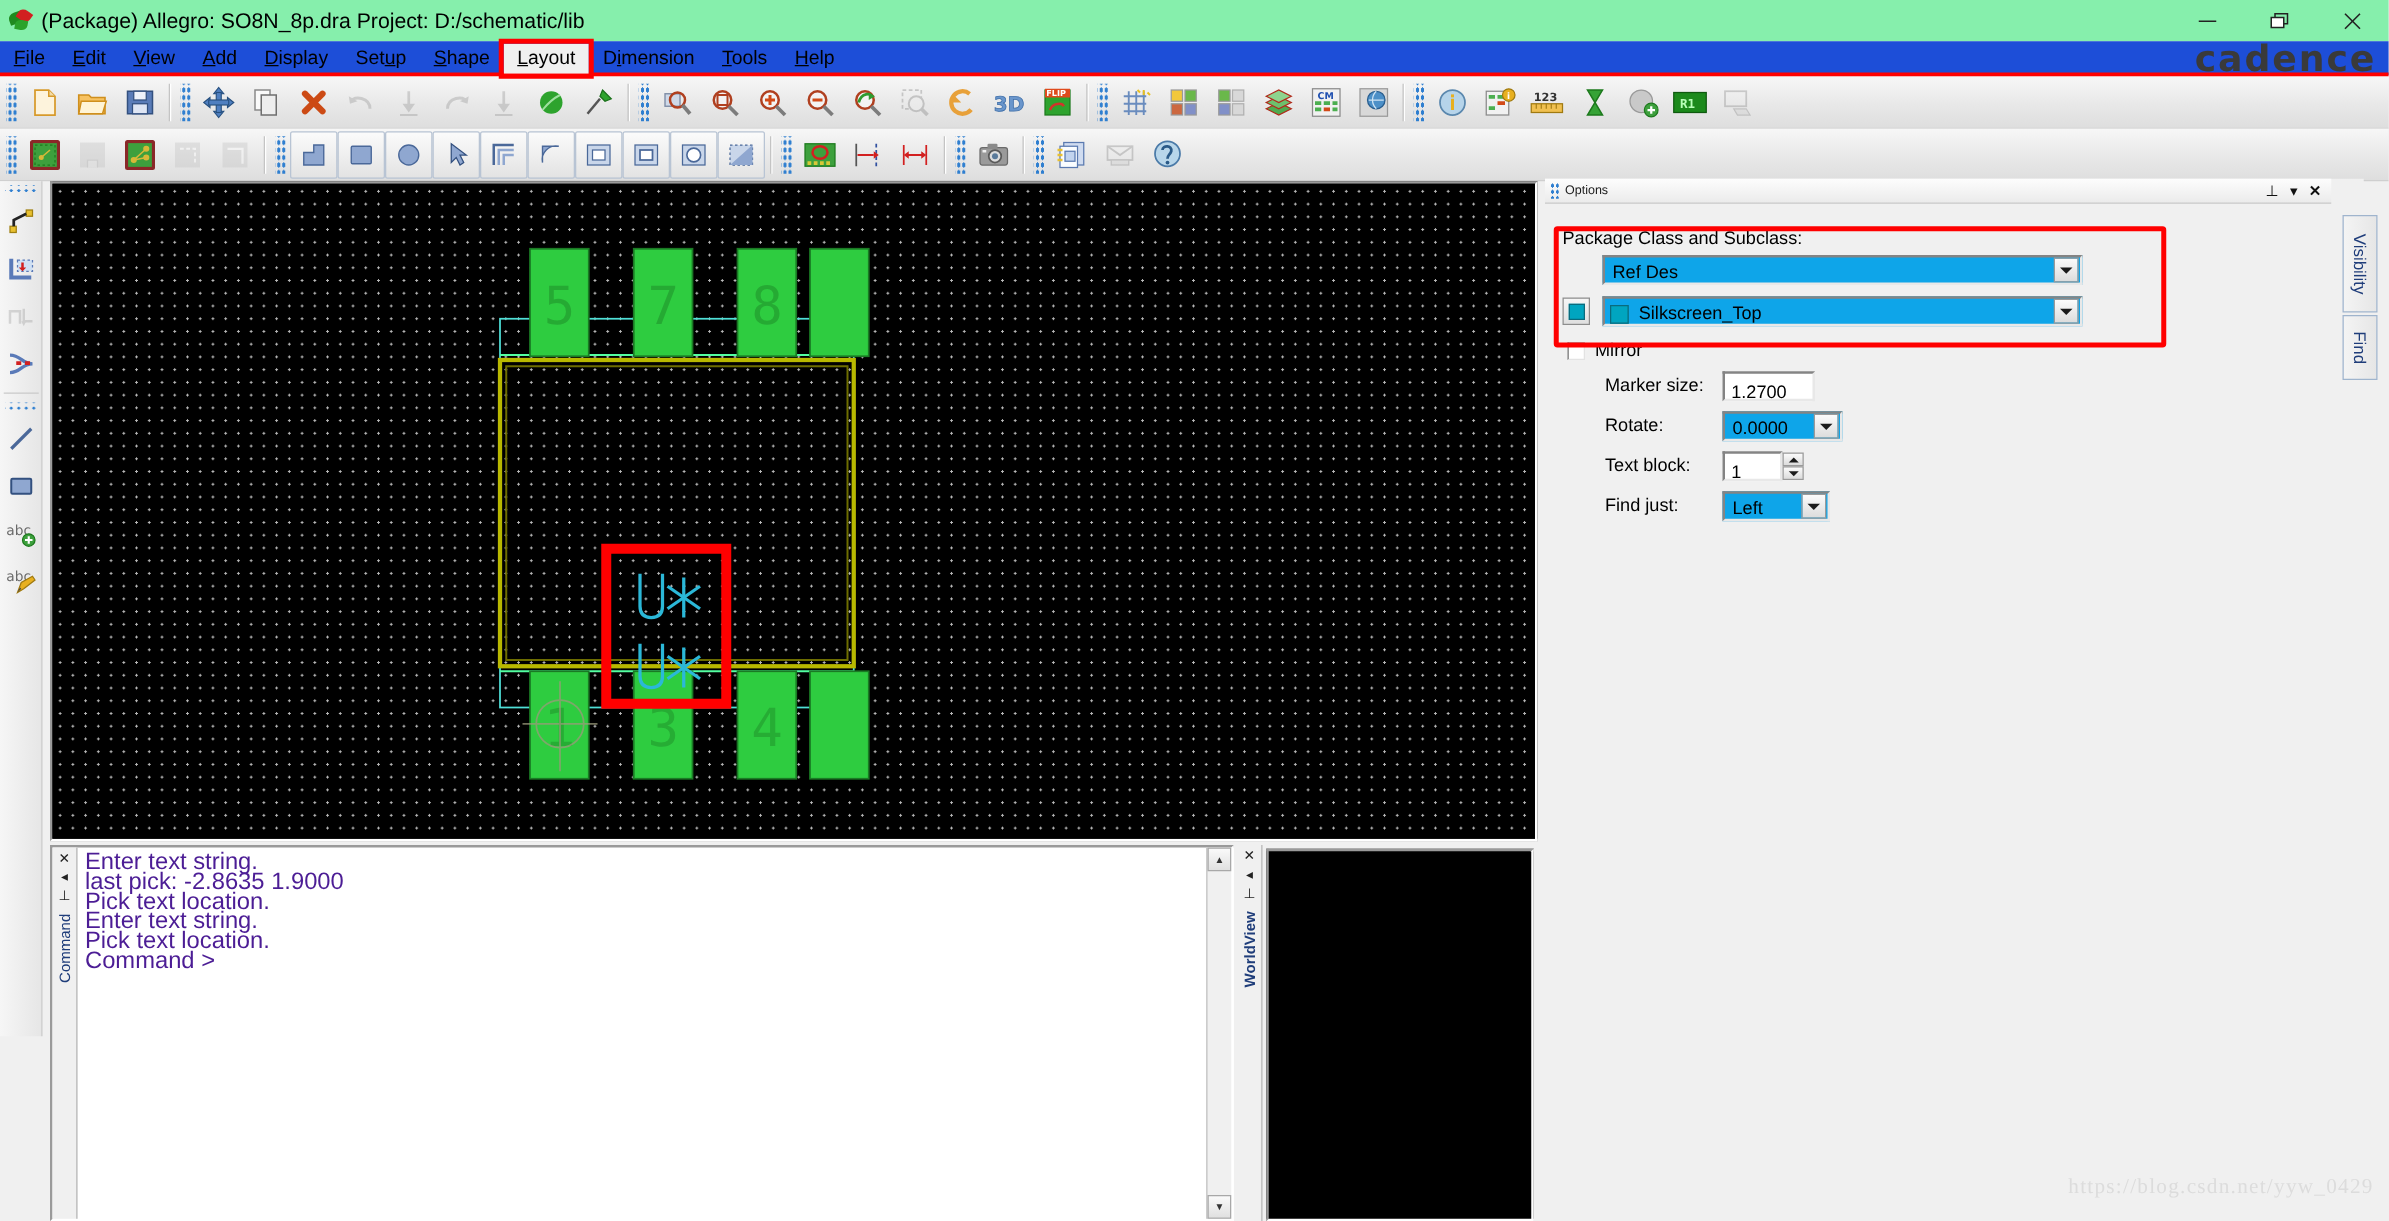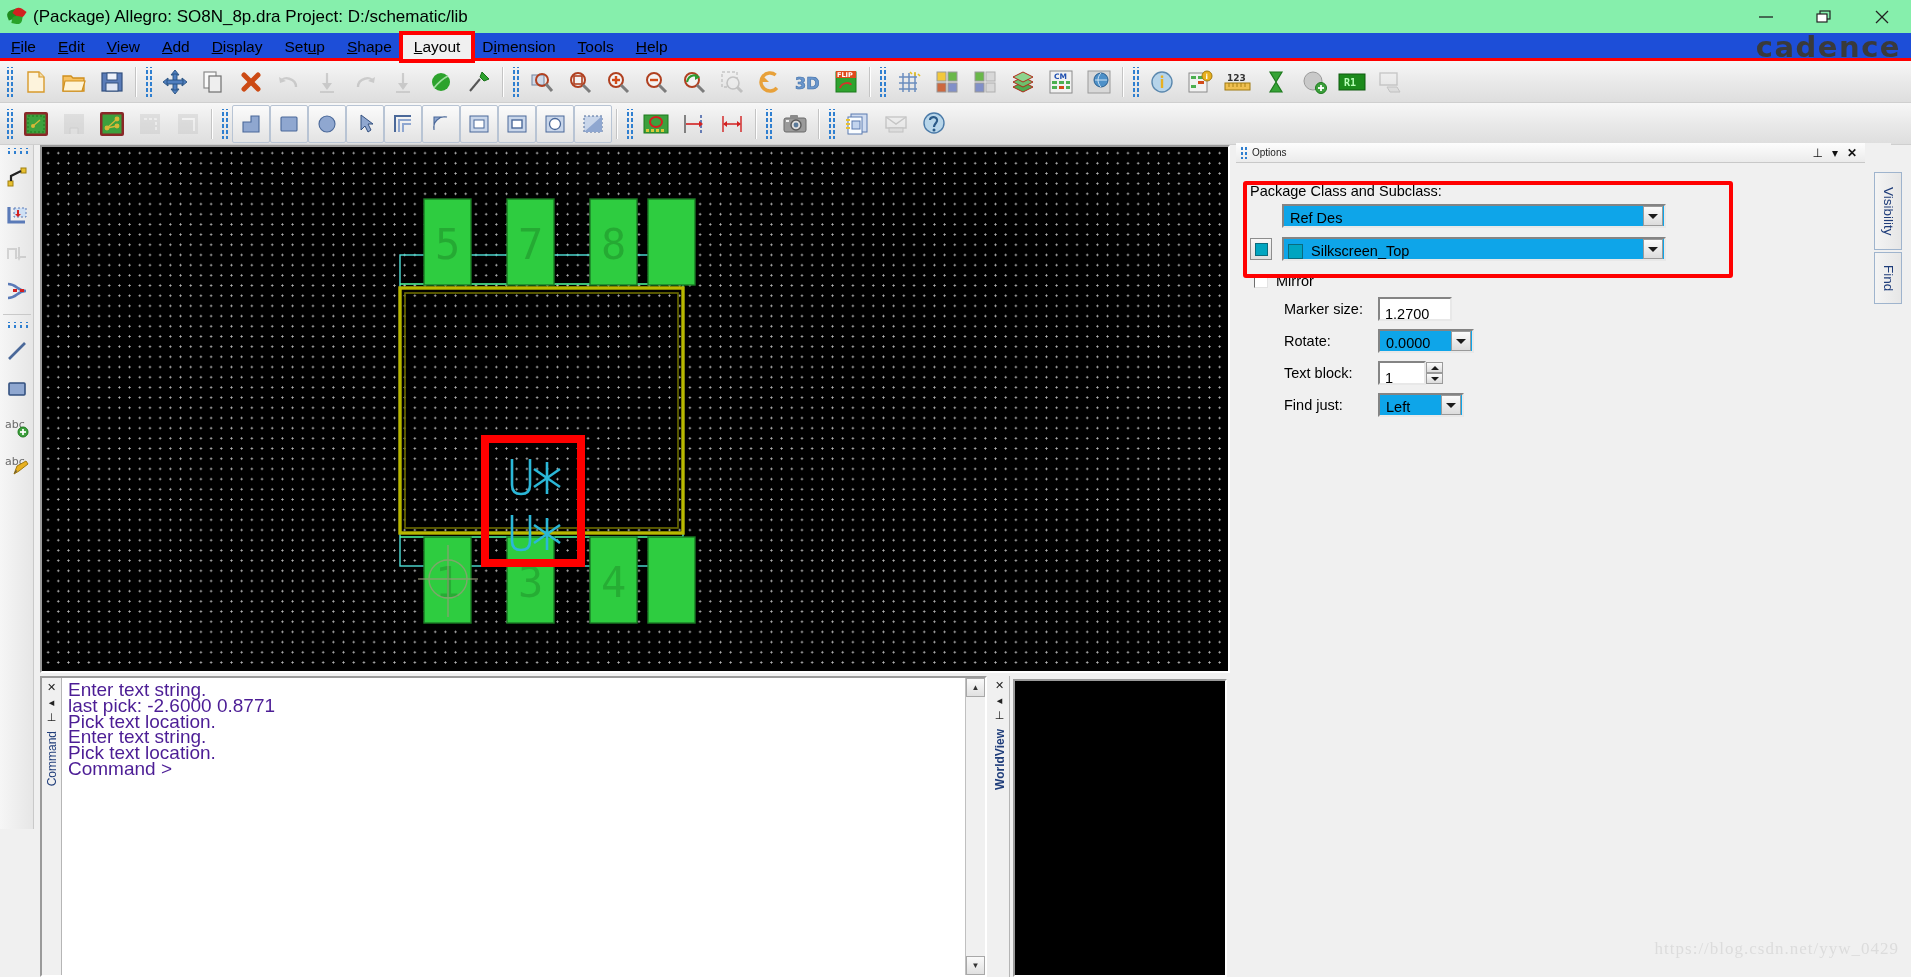--- a/index.html
+++ b/index.html
@@ -932,21 +932,21 @@
 
   <div class="console-wrap">
     <div class="console-gutter">
       <div class="cg-icon">✕</div>
       <div class="cg-icon">◂</div>
       <div class="cg-icon">⊥</div>
       <div class="cg-label">Command</div>
     </div>
     <div class="console-text">
       <div>Enter text string.</div>
-      <div>last pick:  -2.6000  0.8771</div>
+      <div>last pick:  -2.8635  1.9000</div>
       <div>Pick text location.</div>
       <div>Enter text string.</div>
       <div>Pick text location.</div>
       <div>Command &gt;</div>
     </div>
     <div class="console-scroll">
       <div class="scroll-arrow">▲</div>
       <div class="scroll-arrow">▼</div>
     </div>
   </div>

